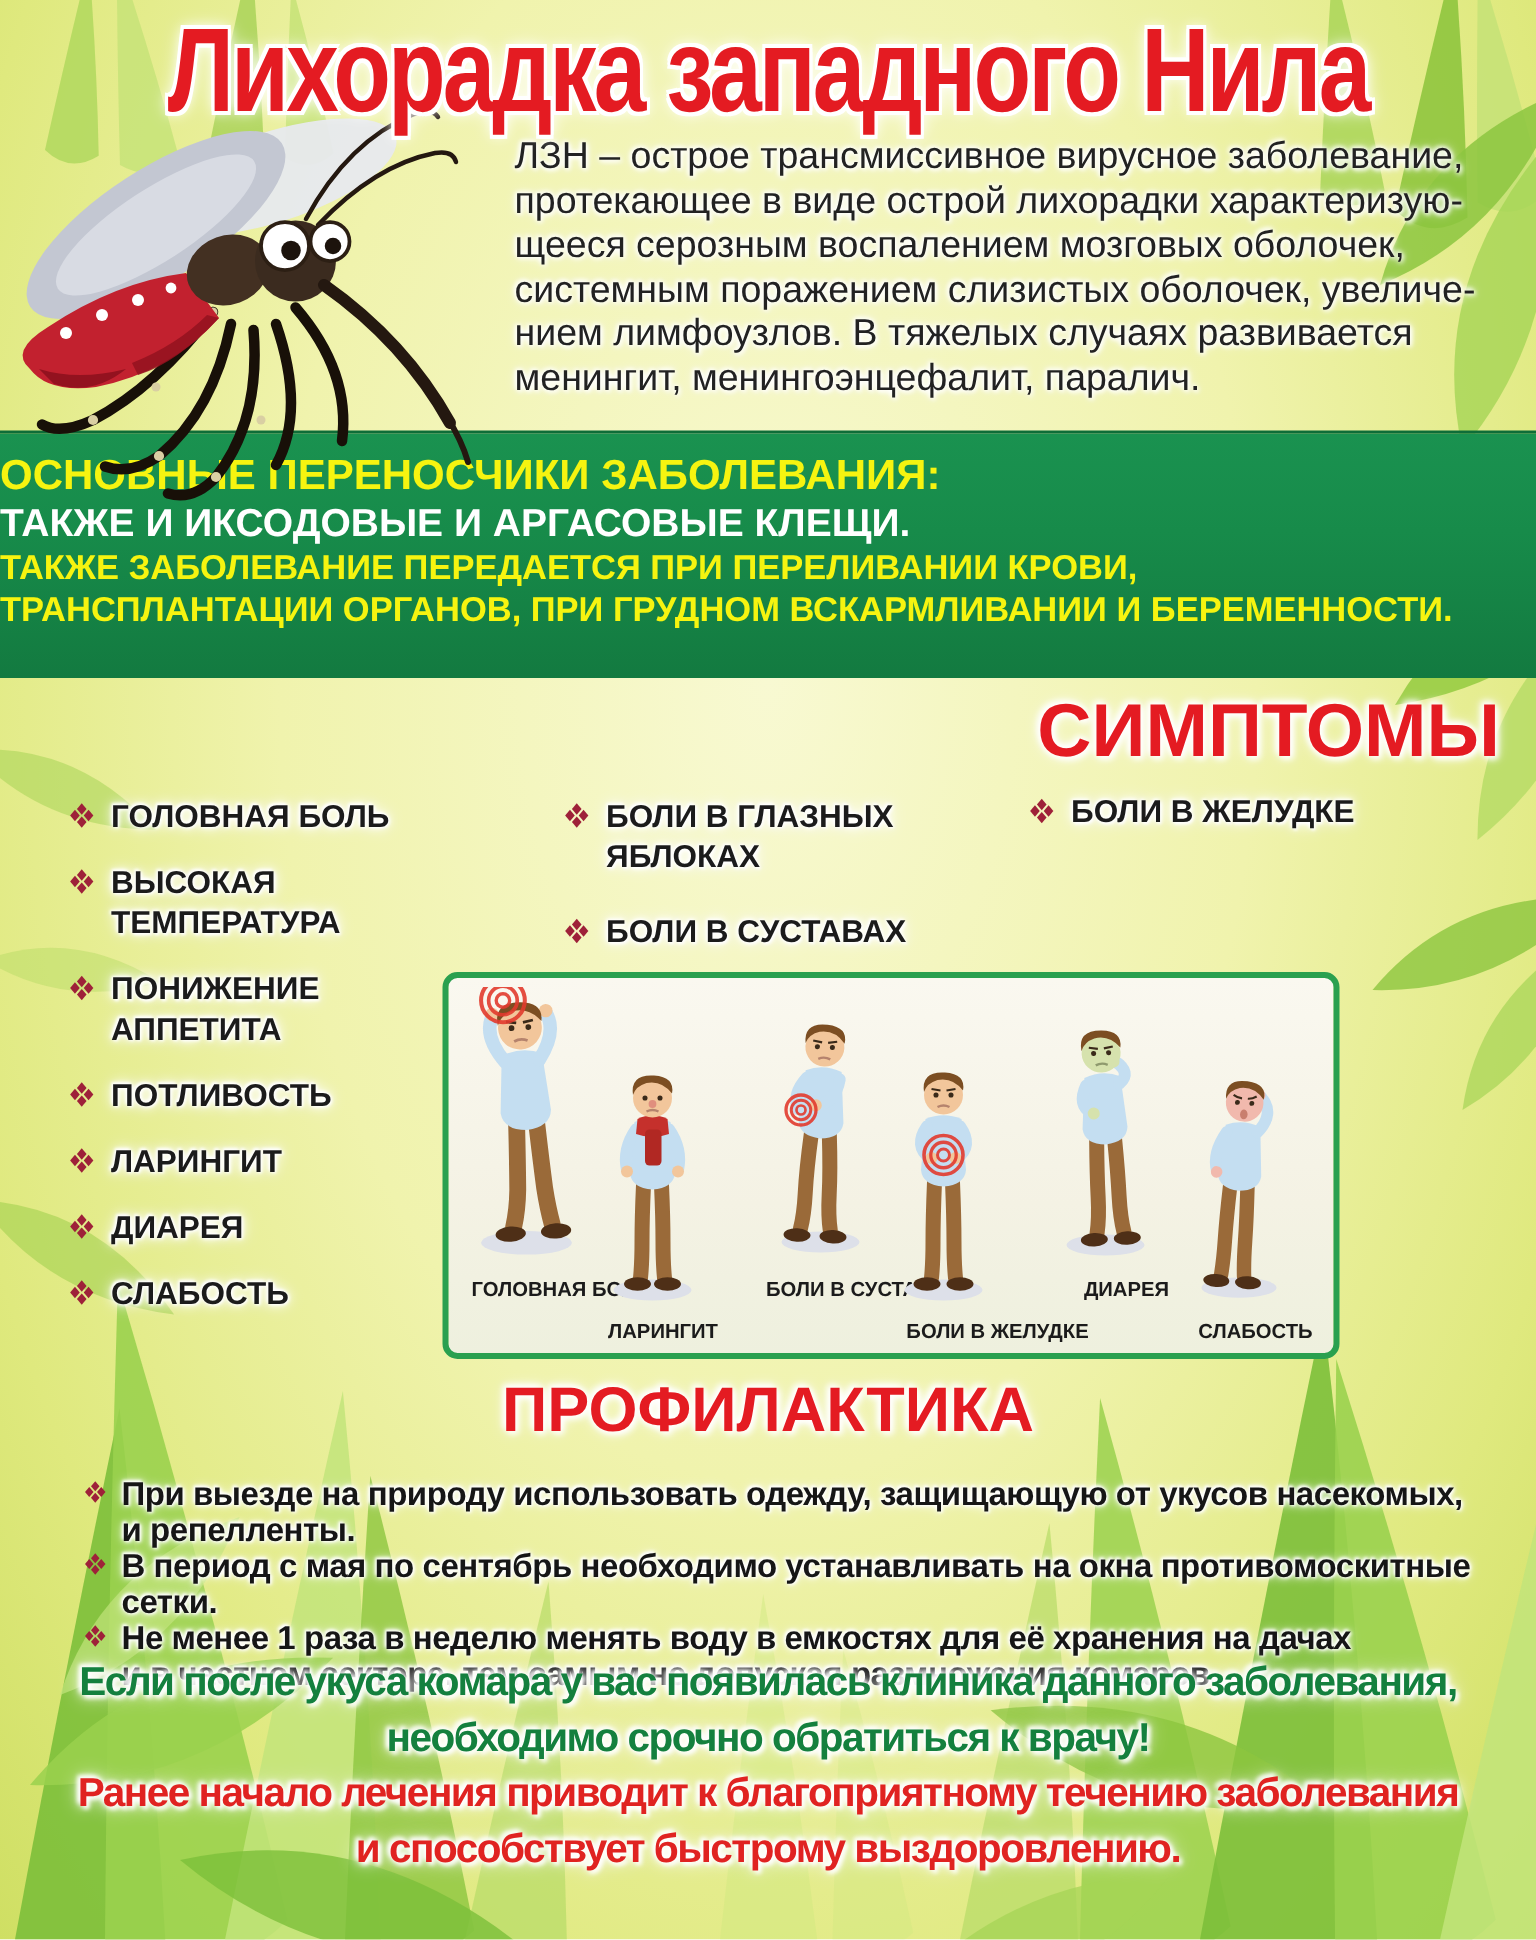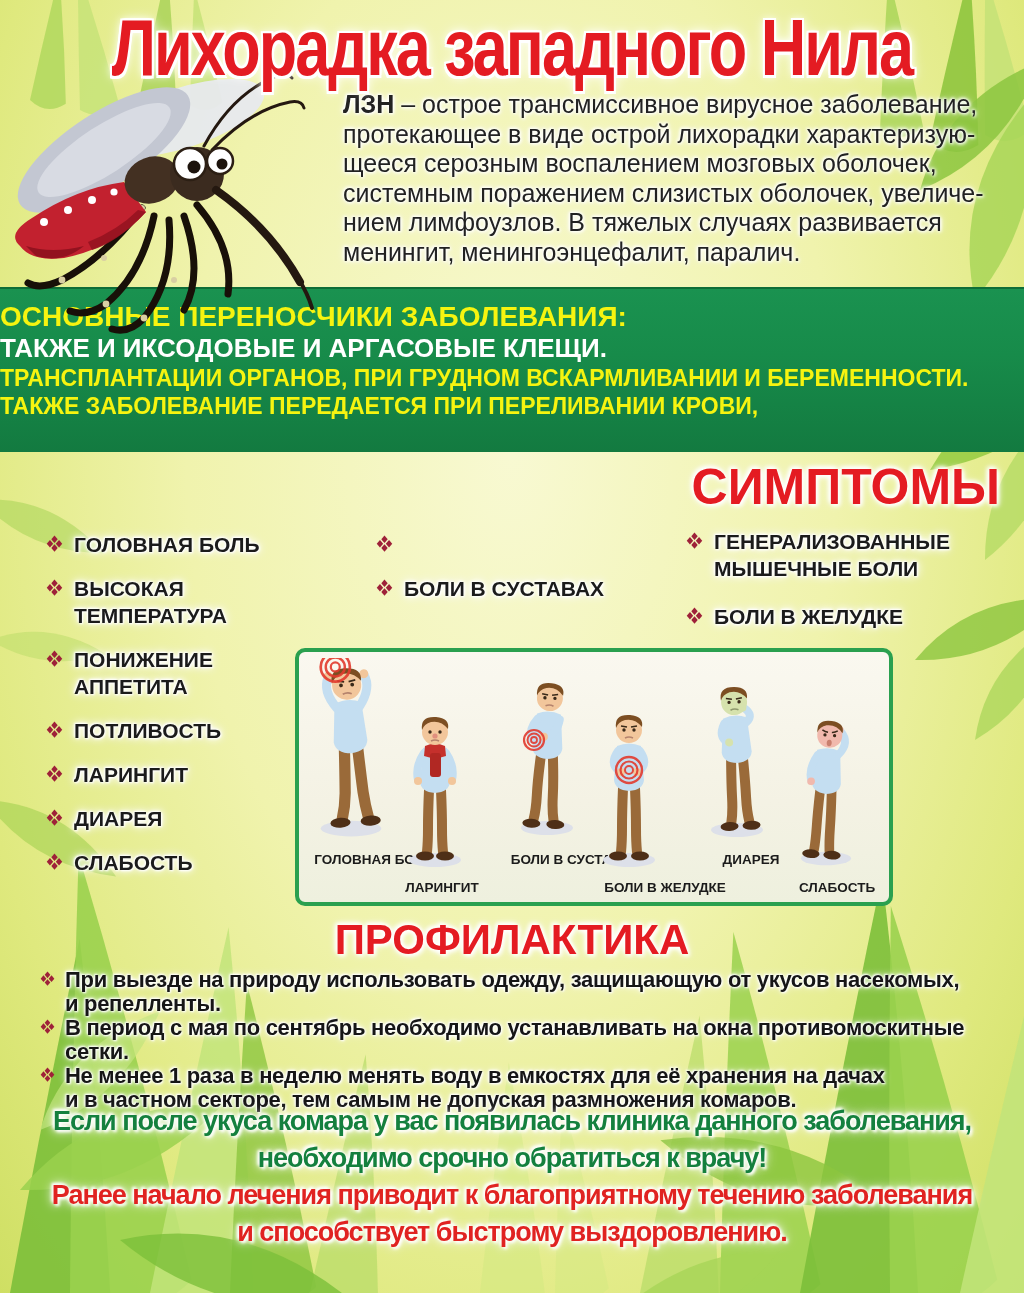--- a/index.html
+++ b/index.html
@@ -17,21 +17,21 @@
     transform:scaleY(1.26);transform-origin:50% 0;
     text-shadow:2px 0 0 #fff,-2px 0 0 #fff,0 2px 0 #fff,0 -2px 0 #fff,2px 2px 0 #fff,-2px -2px 0 #fff,2px -2px 0 #fff,-2px 2px 0 #fff,0 0 7px #fff,0 0 12px #fff;}
 
   
   #mosquito{position:absolute;left:-8px;top:50px;z-index:2;}
 
   
   #intro{position:absolute;left:343px;top:90px;width:672px;z-index:2;
     font-size:25px;line-height:29.5px;color:#222;white-space:pre-line;
     text-shadow:0 0 4px #fff,0 0 8px #fff,1px 1px 3px #fff,-1px -1px 3px #fff;}
-  #intro b{font-weight:bold;}
+  #intro b{font-weight:normal;}
 
   
   #banner{position:absolute;left:0;top:287px;width:1024px;height:163px;z-index:1;
     background:linear-gradient(180deg,#1a9250 0%,#178b4a 40%,#137a40 100%);
     border-top:2px solid #0e6d38;text-align:left;}
   #banner .bl{width:100%;font-weight:bold;}
   .banner-l1{margin-top:12px;font-size:28px;line-height:32px;color:#f6f410;}
   .banner-l2{font-size:26px;line-height:31px;color:#ffffff;}
   .banner-l3{font-size:23px;line-height:28px;color:#f6f410;}
   .banner-l4{font-size:23px;line-height:28px;color:#f6f410;}
@@ -57,21 +57,21 @@
   #panel{position:absolute;left:295px;top:648px;width:598px;height:258px;z-index:2;
     background:linear-gradient(180deg,#faf8f0 0%,#f4f2e4 60%,#eef0de 100%);
     border:4px solid #2aa04f;border-radius:10px;box-sizing:border-box;}
   .figure{position:absolute;}
   .fig-label{position:absolute;font-size:13.5px;font-weight:bold;color:#1b1b1b;text-align:center;}
 
   
   #prevention-title{position:absolute;left:0;top:916px;width:1024px;margin:0;z-index:2;
     text-align:center;color:#e41b22;font-size:42px;font-weight:bold;
     text-shadow:0 0 5px #fff,0 0 10px #fff,2px 2px 4px #fff,-2px -2px 4px #fff;}
-  #prev-list{list-style:none;margin:0;padding:0;position:absolute;left:40px;top:968px;width:960px;z-index:2;}
+  #prev-list{list-style:none;margin:16px;padding:0;position:absolute;left:40px;top:968px;width:960px;z-index:2;}
   li.prev-item{display:flex;gap:10px;font-size:22px;font-weight:bold;color:#161616;
     line-height:23.5px;margin-bottom:1px;letter-spacing:-0.3px;white-space:pre-line;
     text-shadow:0 0 4px #fff,0 0 8px #fff,1px 1px 2px #fff,-1px -1px 2px #fff;}
   li.prev-item .bullet{margin-top:3px;}
 
   
   .footer-line{position:absolute;left:0;width:1024px;text-align:center;z-index:2;
     font-weight:bold;font-size:27px;line-height:37px;letter-spacing:-1px;white-space:pre-line;
     text-shadow:0 0 4px #fff,0 0 8px #fff,0 0 14px #fff,2px 2px 3px #fff,-2px -2px 3px #fff;}
   #footer-green{top:1103px;color:#14803e;}
@@ -195,22 +195,22 @@
   <div id="intro"><b>ЛЗН</b><span> – острое трансмиссивное вирусное заболевание,
 протекающее в виде острой лихорадки характеризую-
 щееся серозным воспалением мозговых оболочек,
 системным поражением слизистых оболочек, увеличе-
 нием лимфоузлов. В тяжелых случаях развивается
 менингит, менингоэнцефалит, паралич.</span></div>
 
   <div id="banner">
     <div class="bl banner-l1">ОСНОВНЫЕ ПЕРЕНОСЧИКИ ЗАБОЛЕВАНИЯ:</div>
     <div class="bl banner-l2">ТАКЖЕ И ИКСОДОВЫЕ И АРГАСОВЫЕ КЛЕЩИ.</div>
+    <div class="bl banner-l3">ТАКЖЕ ЗАБОЛЕВАНИЕ ПЕРЕДАЕТСЯ ПРИ ПЕРЕЛИВАНИИ КРОВИ,</div>
     <div class="bl banner-l4">ТРАНСПЛАНТАЦИИ ОРГАНОВ, ПРИ ГРУДНОМ ВСКАРМЛИВАНИИ И БЕРЕМЕННОСТИ.</div>
-    <div class="bl banner-l3">ТАКЖЕ ЗАБОЛЕВАНИЕ ПЕРЕДАЕТСЯ ПРИ ПЕРЕЛИВАНИИ КРОВИ,</div>
   </div>
 
   <h2 id="symptoms-title">СИМПТОМЫ</h2>
 
   <ul id="sym-col1" class="sym-col">
 
       <li class="sym-item">
         <svg class="bullet" width="17" height="17" viewBox="0 0 18 18" fill="#9e2139">
           <path d="M9 0.6 L12.4 4.6 L9 8.6 L5.6 4.6 Z"></path>
           <path d="M4.2 5.2 L7.6 9.2 L4.2 13.2 L0.8 9.2 Z"></path>
@@ -285,45 +285,37 @@
 
   <ul id="sym-col2" class="sym-col">
 
       <li class="sym-item">
         <svg class="bullet" width="17" height="17" viewBox="0 0 18 18" fill="#9e2139">
           <path d="M9 0.6 L12.4 4.6 L9 8.6 L5.6 4.6 Z"></path>
           <path d="M4.2 5.2 L7.6 9.2 L4.2 13.2 L0.8 9.2 Z"></path>
           <path d="M13.8 5.2 L17.2 9.2 L13.8 13.2 L10.4 9.2 Z"></path>
           <path d="M9 9.8 L12.4 13.8 L9 17.8 L5.6 13.8 Z"></path>
         </svg>
+        <span>БОЛИ В ГЛАЗНЫХ
+ЯБЛОКАХ</span>
       </li>
 
       <li class="sym-item">
         <svg class="bullet" width="17" height="17" viewBox="0 0 18 18" fill="#9e2139">
           <path d="M9 0.6 L12.4 4.6 L9 8.6 L5.6 4.6 Z"></path>
           <path d="M4.2 5.2 L7.6 9.2 L4.2 13.2 L0.8 9.2 Z"></path>
           <path d="M13.8 5.2 L17.2 9.2 L13.8 13.2 L10.4 9.2 Z"></path>
           <path d="M9 9.8 L12.4 13.8 L9 17.8 L5.6 13.8 Z"></path>
         </svg>
         <span>БОЛИ В СУСТАВАХ</span>
       </li>
     </ul>
 
   <ul id="sym-col3" class="sym-col">
 
-      <li class="sym-item">
-        <svg class="bullet" width="17" height="17" viewBox="0 0 18 18" fill="#9e2139">
-          <path d="M9 0.6 L12.4 4.6 L9 8.6 L5.6 4.6 Z"></path>
-          <path d="M4.2 5.2 L7.6 9.2 L4.2 13.2 L0.8 9.2 Z"></path>
-          <path d="M13.8 5.2 L17.2 9.2 L13.8 13.2 L10.4 9.2 Z"></path>
-          <path d="M9 9.8 L12.4 13.8 L9 17.8 L5.6 13.8 Z"></path>
-        </svg>
-        <span>ГЕНЕРАЛИЗОВАННЫЕ
-МЫШЕЧНЫЕ БОЛИ</span>
-      </li>
 
       <li class="sym-item">
         <svg class="bullet" width="17" height="17" viewBox="0 0 18 18" fill="#9e2139">
           <path d="M9 0.6 L12.4 4.6 L9 8.6 L5.6 4.6 Z"></path>
           <path d="M4.2 5.2 L7.6 9.2 L4.2 13.2 L0.8 9.2 Z"></path>
           <path d="M13.8 5.2 L17.2 9.2 L13.8 13.2 L10.4 9.2 Z"></path>
           <path d="M9 9.8 L12.4 13.8 L9 17.8 L5.6 13.8 Z"></path>
         </svg>
         <span>БОЛИ В ЖЕЛУДКЕ</span>
       </li>

